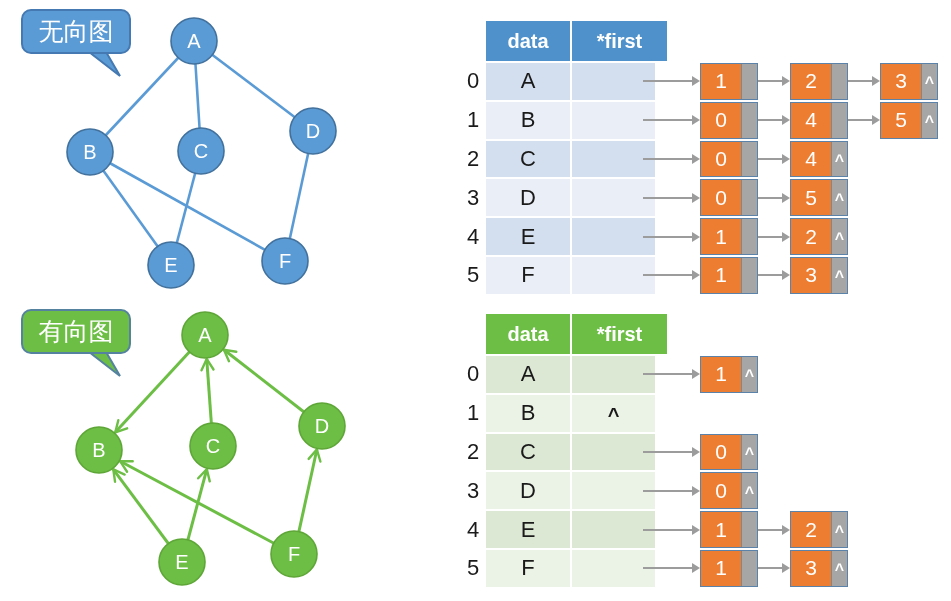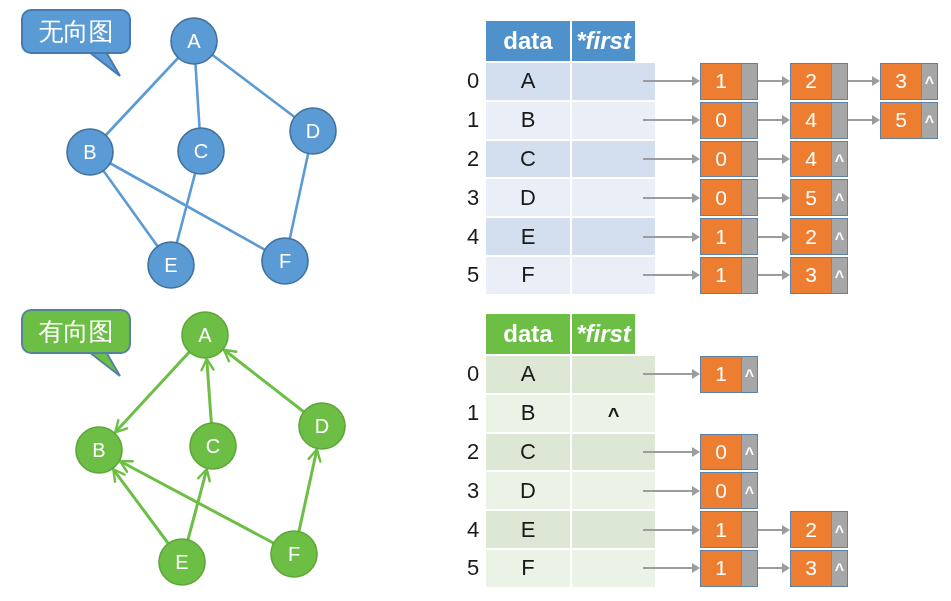--- a/index.html
+++ b/index.html
@@ -12,23 +12,23 @@
   #graph-directed{top:300px;}
   .bubble-text{fill:#ffffff;font-size:25px;font-family:"Liberation Sans","DejaVu Sans",sans-serif;}
   .node-label{fill:#ffffff;font-size:20px;text-anchor:middle;font-family:"Liberation Sans","DejaVu Sans",sans-serif;}
 
   .table-section{position:absolute;left:460px;width:490px;}
   #table-undirected{top:21px;}
   #table-directed{top:314px;}
 
   .t-header{display:flex;height:40px;margin-bottom:1px;}
   .t-h-spacer{width:26px;}
-  .t-h-cell{width:84px;color:#ffffff;font-weight:bold;font-size:24px;
+  .t-h-cell{width:84px;color:#ffffff;font-weight:bold;font-size:20px;
             display:flex;align-items:center;justify-content:center;}
-  .t-h-cell.first{width:63px;font-style:italic;}
+  .t-h-cell.first{width:95px;}
   .t-h-cell.data{margin-right:2px;}
 
   .t-row{height:38.8px;display:flex;align-items:center;}
   .t-index{width:26px;text-align:center;font-size:22px;color:#1a1a1a;}
   .t-cell{height:36.8px;display:flex;align-items:center;justify-content:center;
           font-size:22px;color:#1a1a1a;}
   .t-cell.data{width:84px;margin-right:2px;}
   .t-cell.first{width:83px;}
   .t-cell.first .null-mark{transform:translateY(2px);font-weight:bold;font-size:20px;}
 

